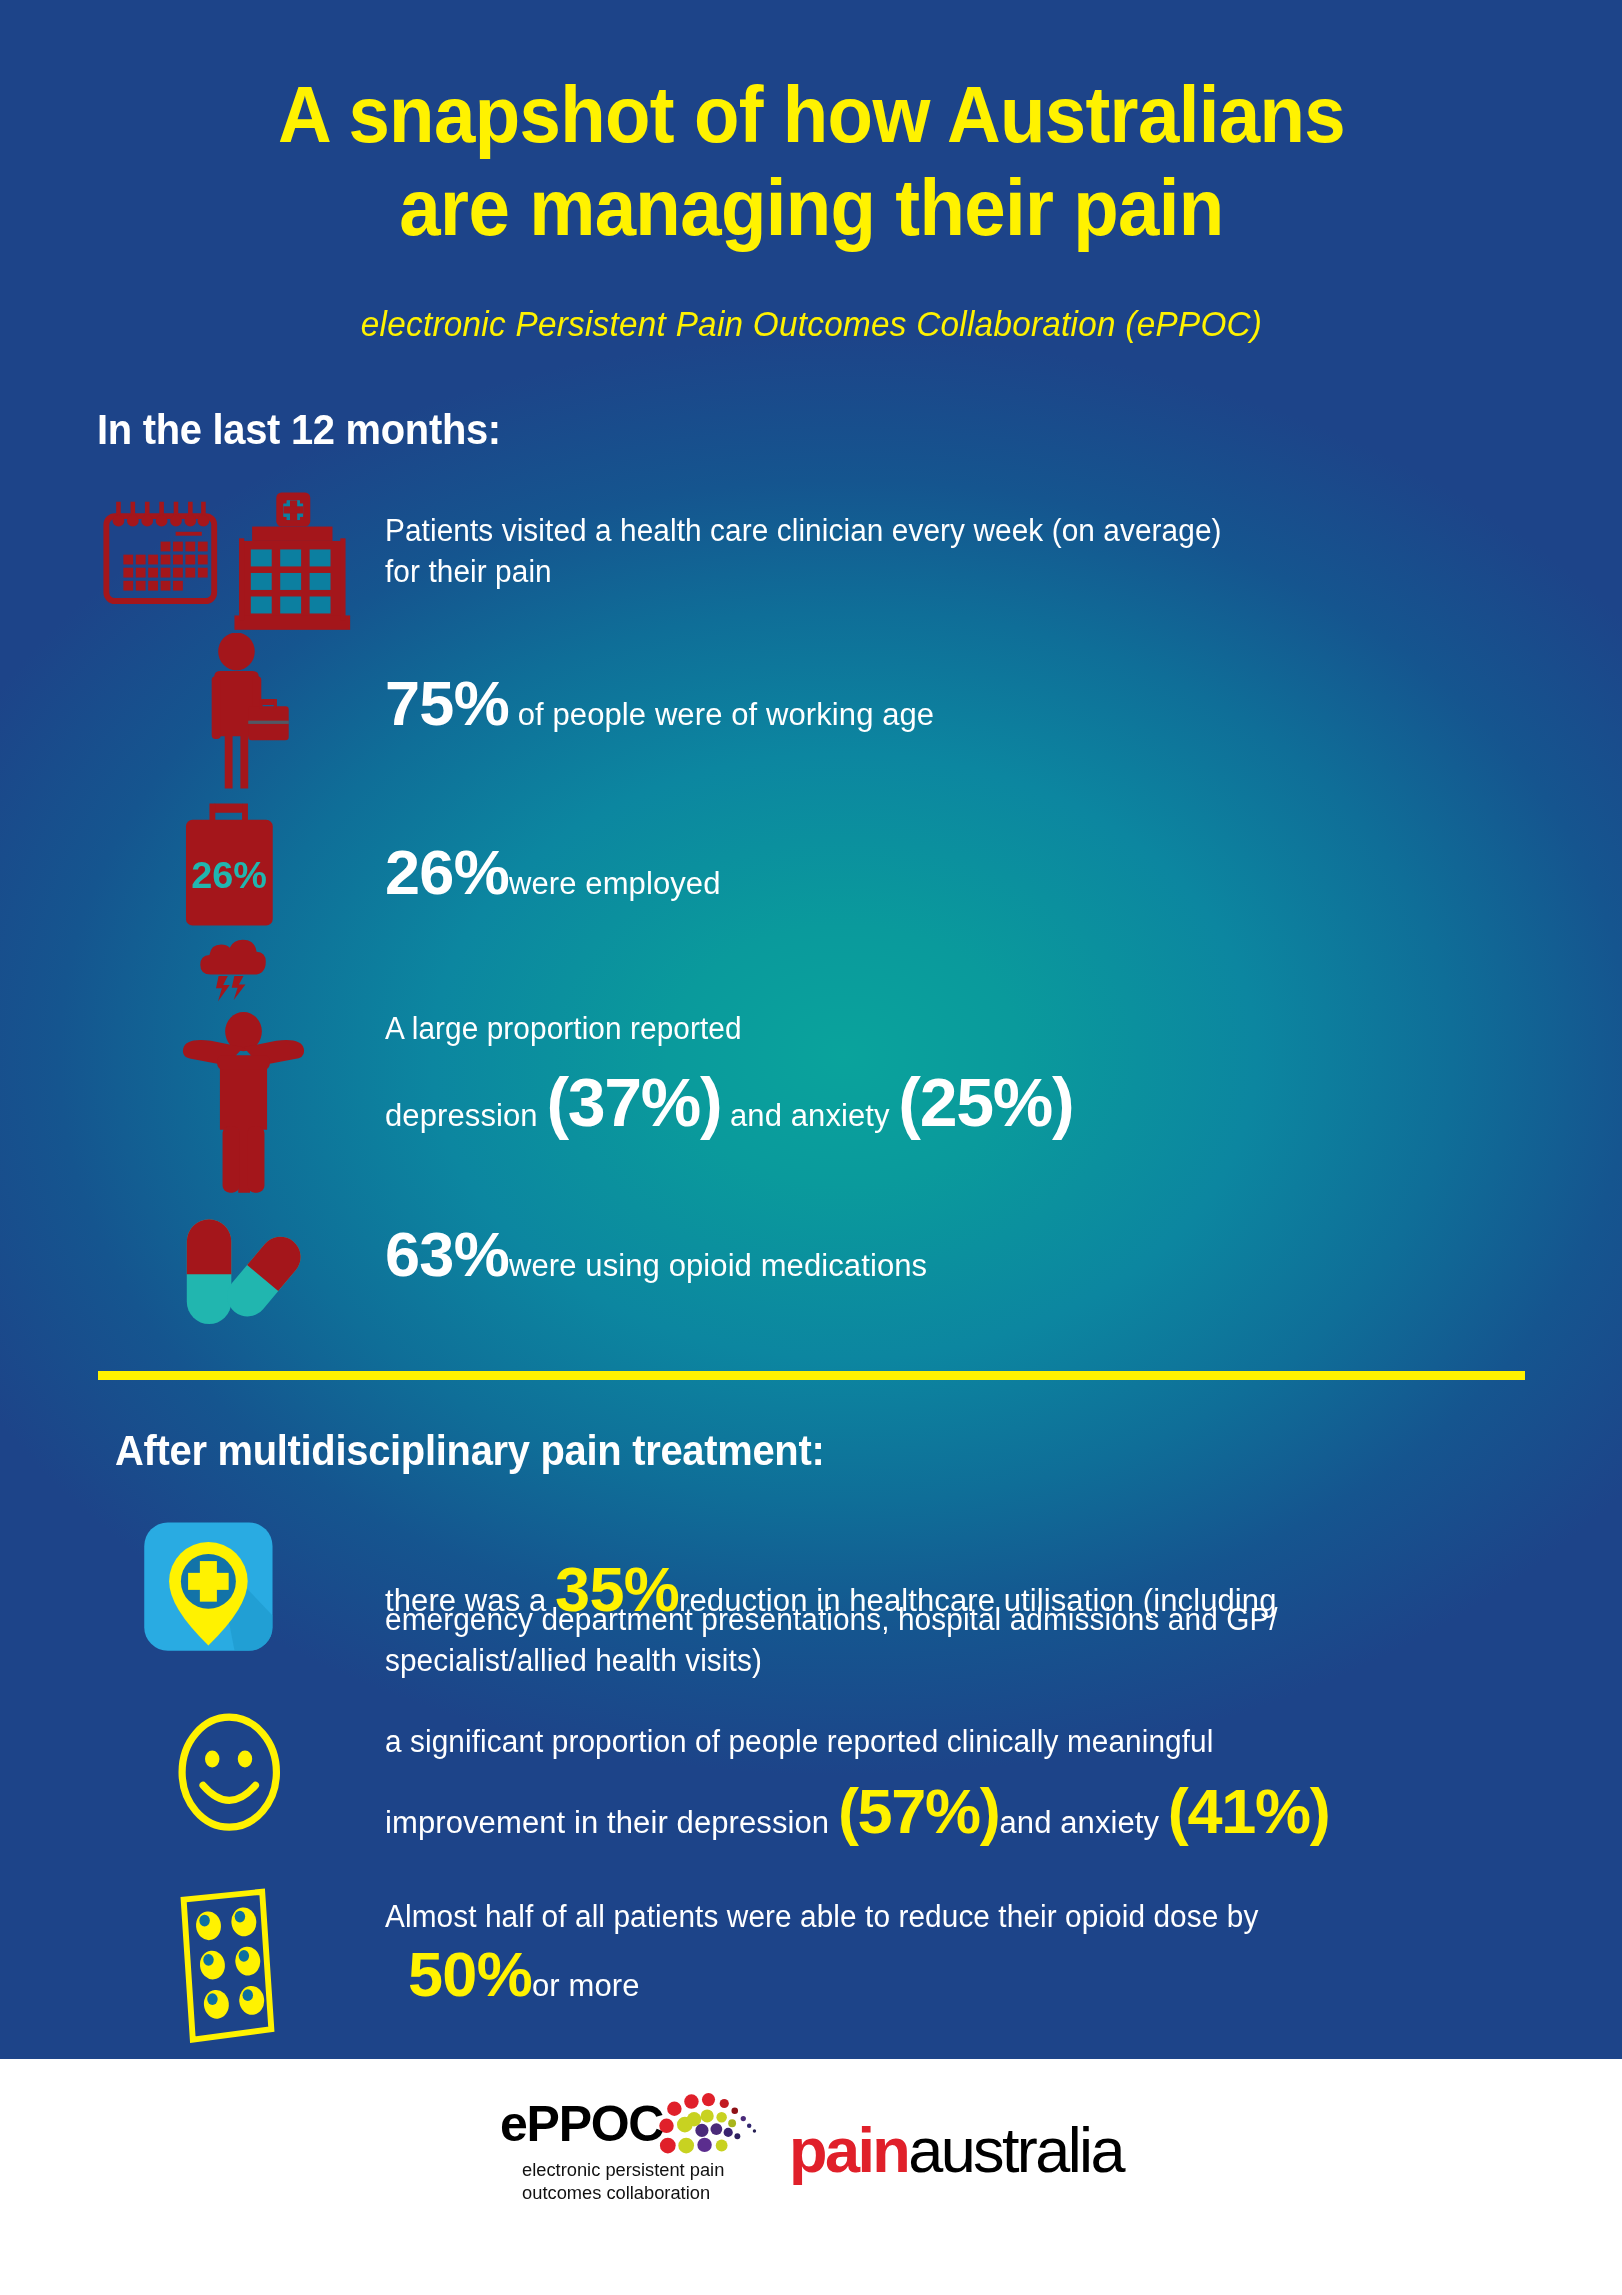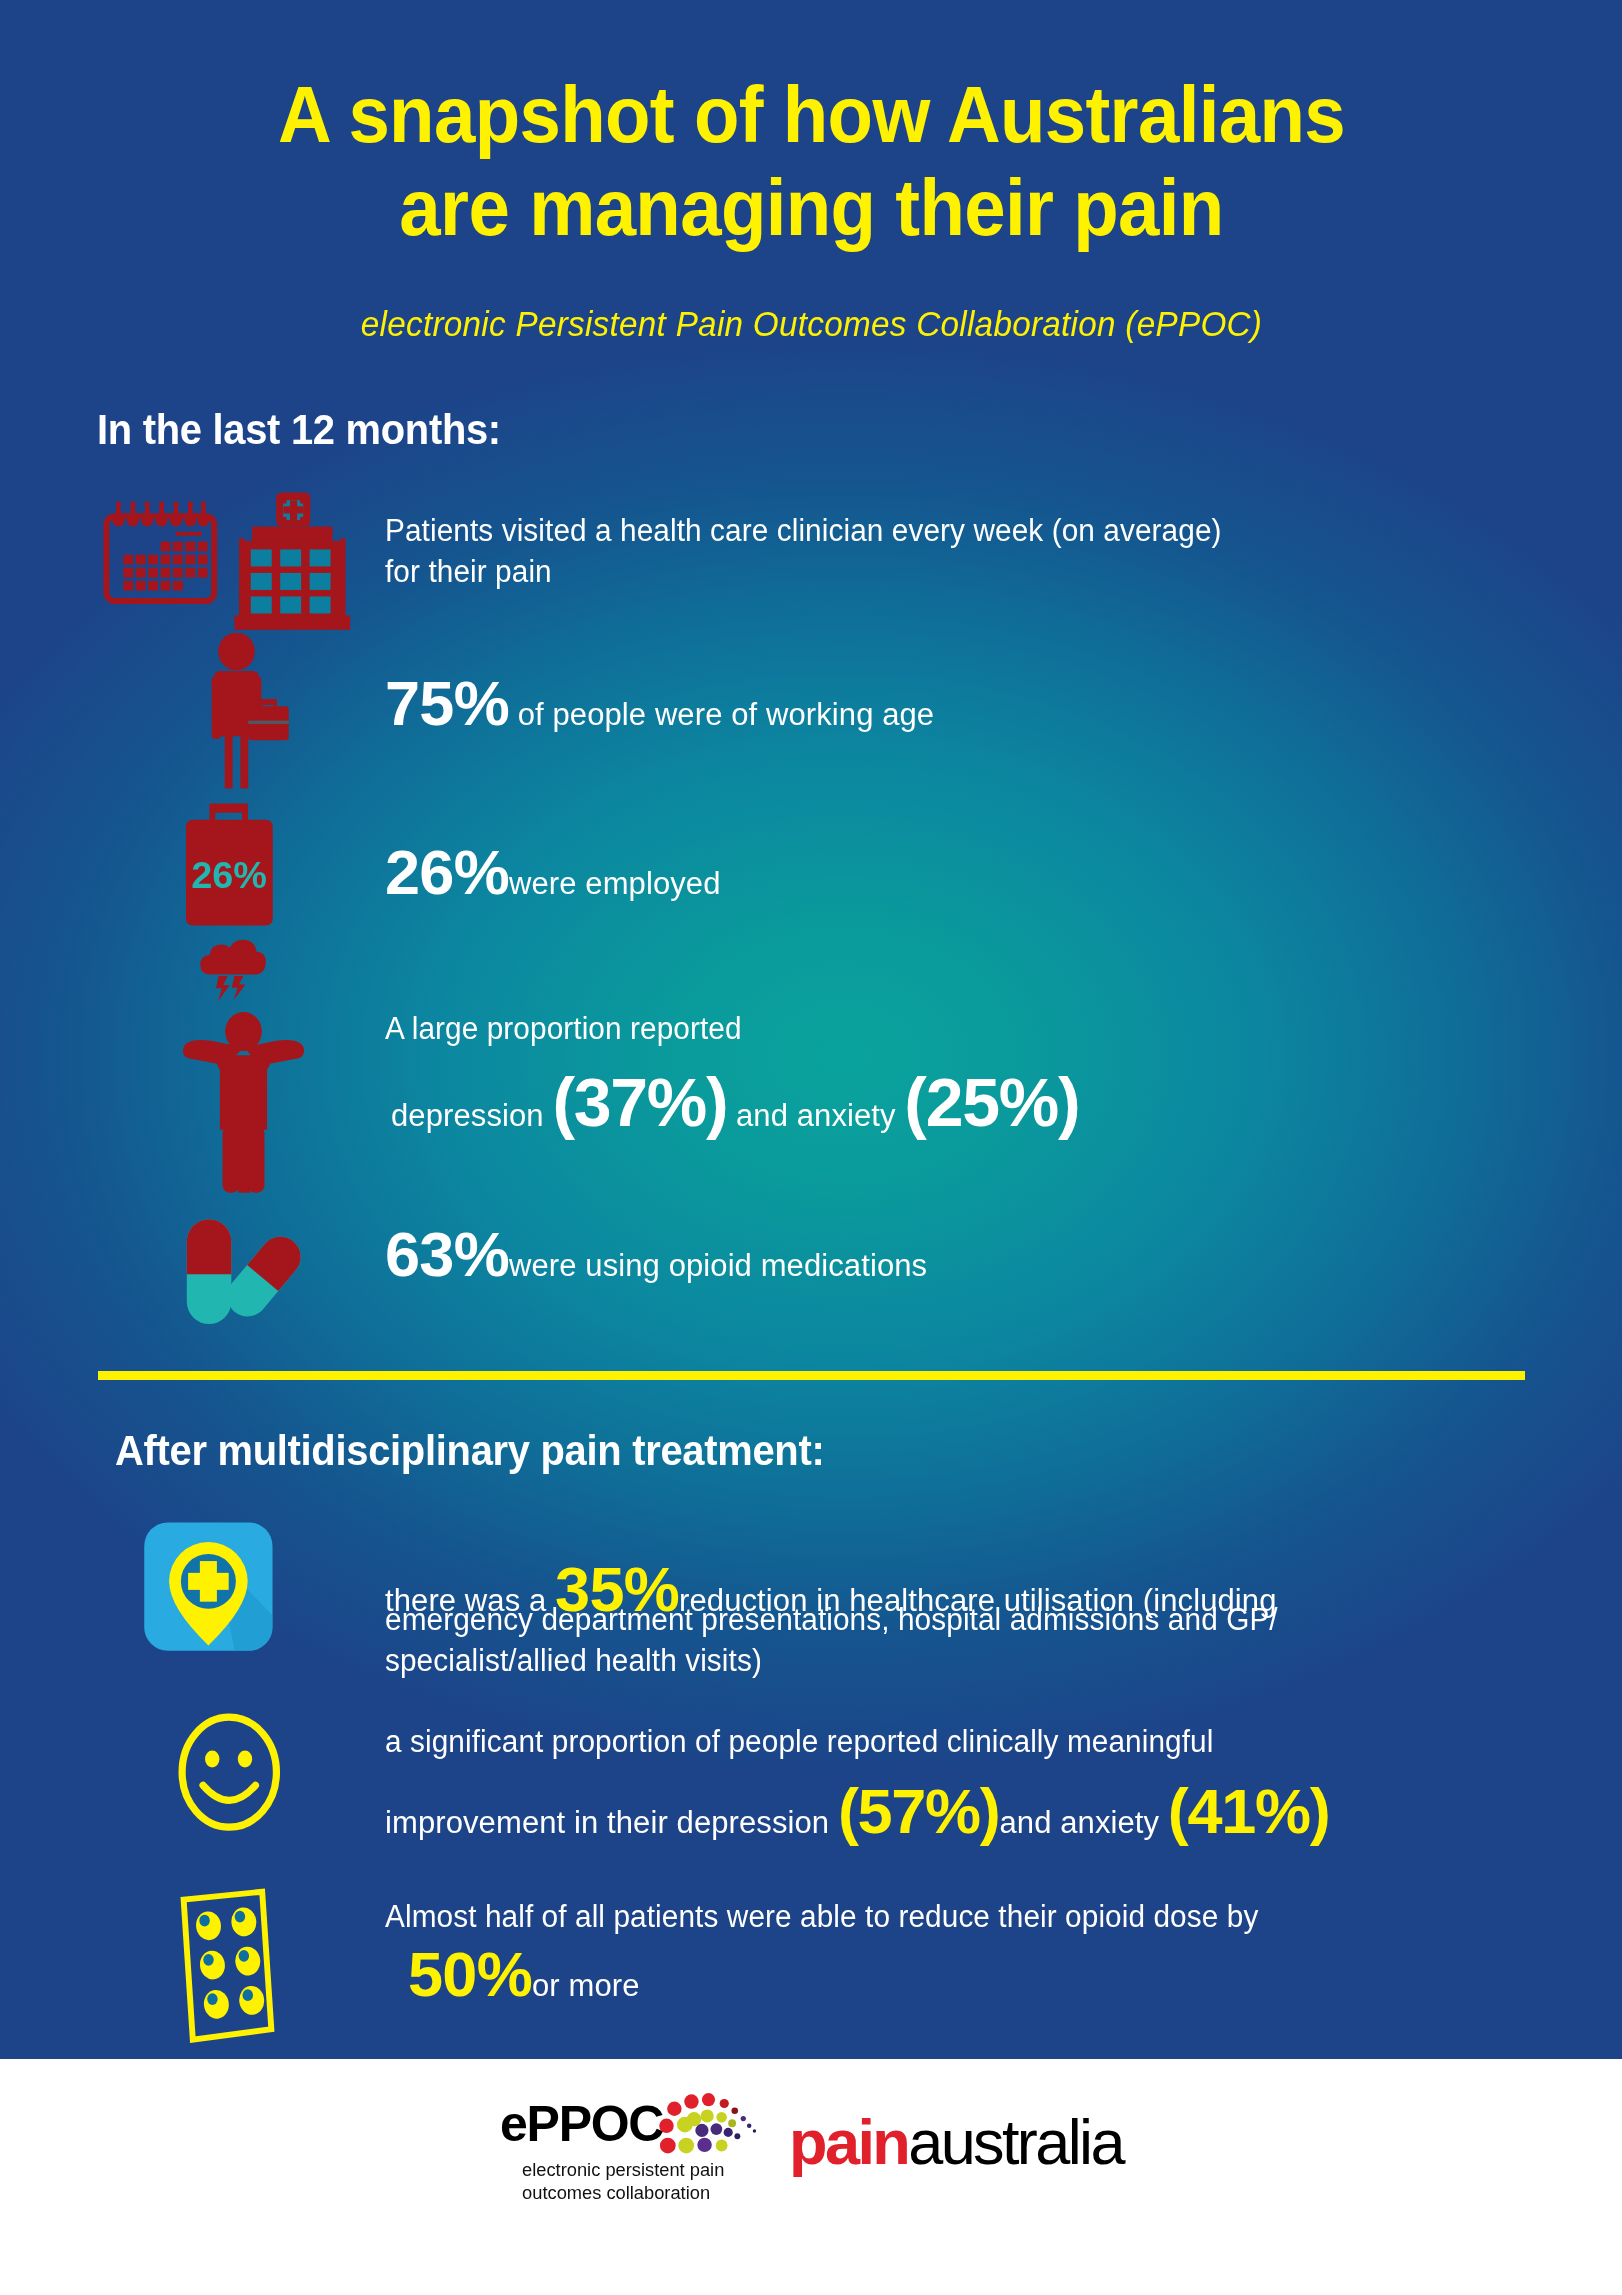--- a/index.html
+++ b/index.html
@@ -64,21 +64,21 @@
     display:flex;justify-content:center;align-items:center;gap:34px;
   }
   .eppoc{position:relative;width:255px;height:122px;}
   .eppoc-word{
     position:absolute;left:0;top:5.2px;font-size:50px;font-weight:bold;color:#000;
     letter-spacing:-1.3px;font-family:"Liberation Sans",sans-serif;
   }
   .eppoc-sub{
     position:absolute;left:22px;top:68px;font-size:18.3px;color:#111;line-height:1.28;
   }
-  .pa{position:relative;height:79px;display:flex;}
+  .pa{position:relative;height:79px;display:flex;align-items:center;}
   .pa-text{font-size:63px;letter-spacing:-2.6px;line-height:1;}
   .pa-red{color:#E0202A;font-weight:bold;}
   .pa-blk{color:#000;font-weight:normal;}
 </style>
 </head>
 <body>
 
 <div class="poster">
 
   <div class="title">
@@ -224,21 +224,21 @@
         <path d="M100 176 l50 -10 q38 -5 42 12 q3 14 -14 16 l-52 10 z"></path>
 
         <path d="M64 192 h72 v110 h-26 v96 h-18 v-96 h-28 z"></path>
         <rect x="60" y="188" width="80" height="22" rx="8"></rect>
         <rect x="68" y="296" width="26" height="102" rx="11"></rect>
         <rect x="106" y="296" width="26" height="102" rx="11"></rect>
       </g>
     </svg>
   </div>
   <div class="txt body-t" style="left:385px;top:1008px;width:1152px;">A large proportion reported</div>
-  <div class="txt" style="left:385px;top:1063px;white-space:nowrap;margin-left:6px;">
+  <div class="txt" style="left:385px;top:1063px;white-space:nowrap;">
     <span class="body-t inline" style="font-size:31px;">depression </span><span class="paren-w inline">(37%)</span><span class="body-t inline" style="font-size:31px;"> and anxiety </span><span class="paren-w inline">(25%)</span>
   </div>
 
   <div class="icon-box" style="left:175px;top:1214px;width:131px;height:118px;">
     <svg width="131" height="118" viewBox="0 0 200 180">
       <g>
 
         <rect x="18" y="8" width="68" height="160" rx="34" fill="#21B6AF"></rect>
         <path d="M18 42 a34 34 0 0 1 68 0 v50 h-68 z" fill="#A4161B"></path>
 

